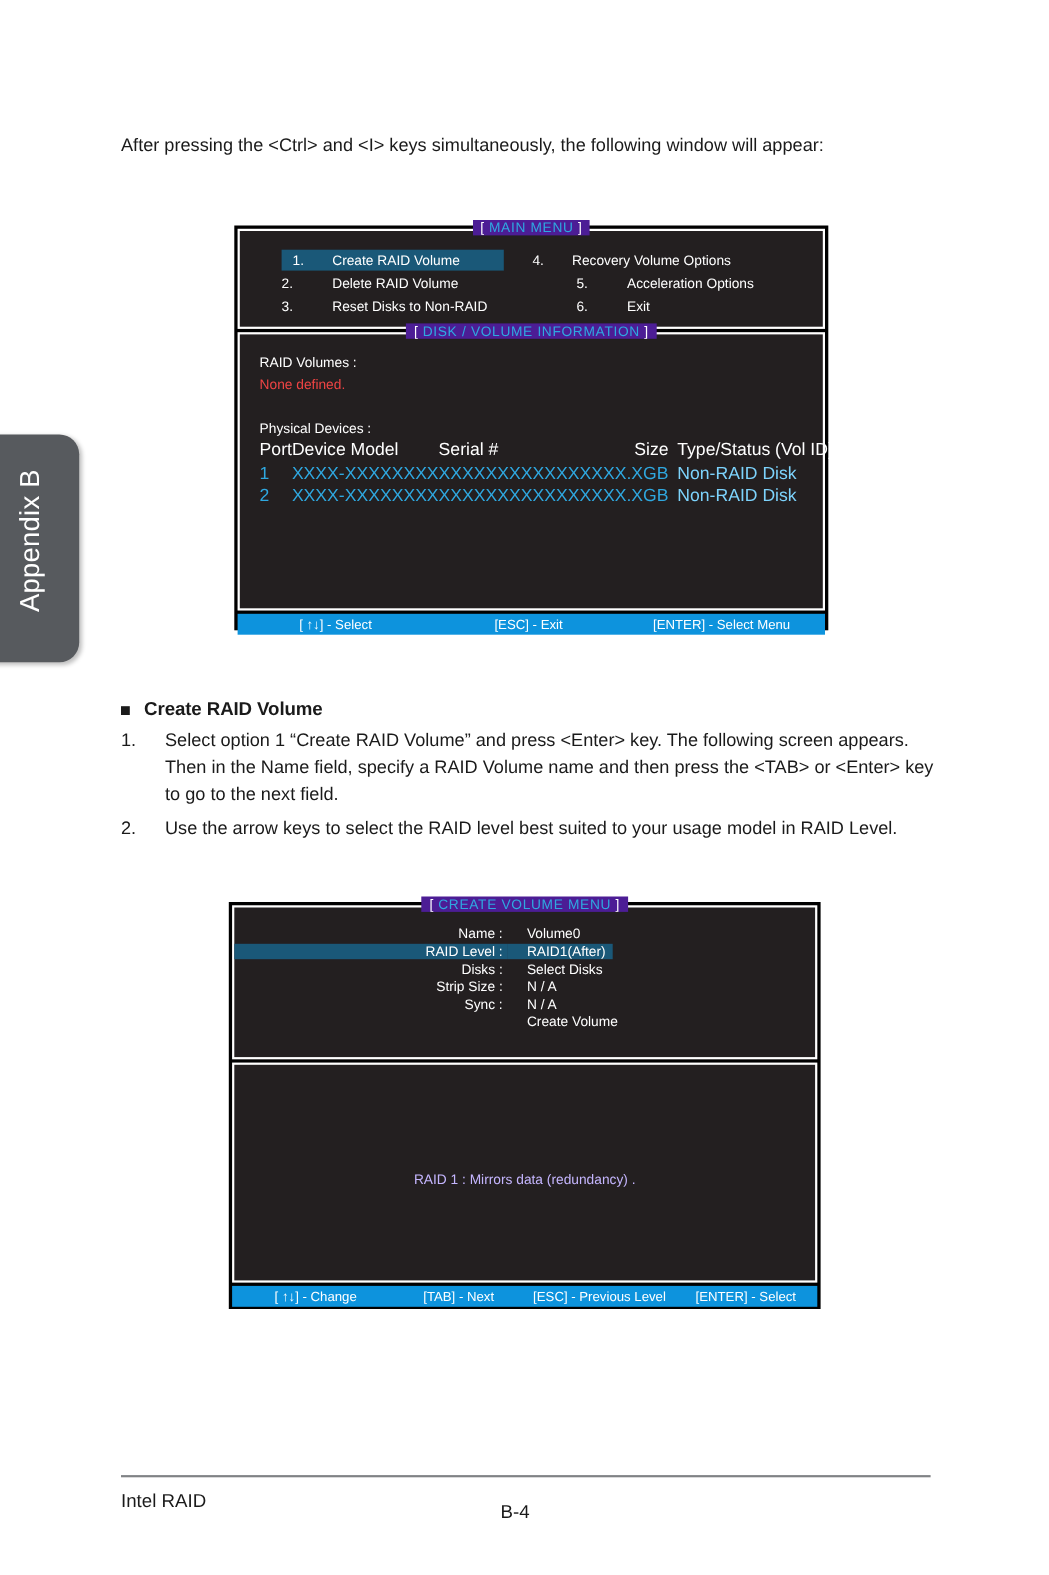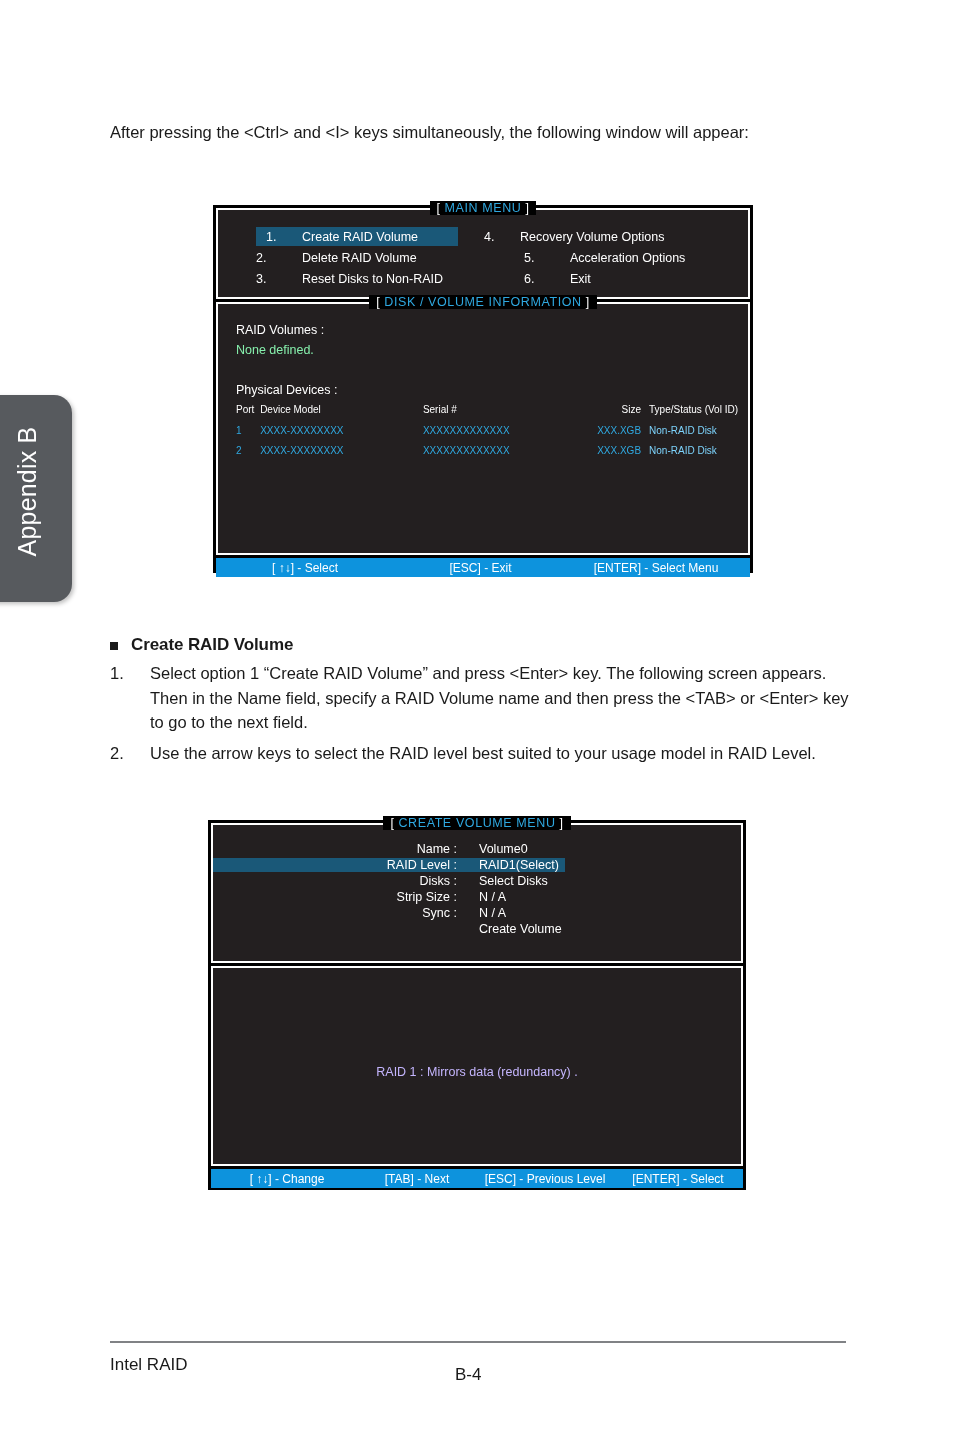--- a/index.html
+++ b/index.html
@@ -79,21 +79,21 @@
   .panel-title {
     position: absolute;
     top: -11px;
     left: 0;
     width: 100%;
     text-align: center;
     pointer-events: none;
     line-height: 1;
   }
   .panel-title .tw {
-    background: #000000;
+    background: #4c1d95;
     padding: 0 7px;
     font-size: 12.5px;
     color: #ffffff;
     letter-spacing: 0.5px;
     white-space: nowrap;
     margin-top: 28px;
   }
   .panel-title .tw .t {
     color: #2fa8e0;
     letter-spacing: 0.6px;
@@ -149,23 +149,23 @@
     height: 19px;
   }
   .menu-row.selected .menu-num { width: 46px; padding-left: 10px; box-sizing: border-box;}
 
   .dvi {
     padding: 16px 0 0 18px;
     font-size: 12.5px;
     color: #ffffff;
     line-height: 20px;
   }
-  .dvi .blue { color: #86efac; }
+  .dvi .blue { color: #ef4444; }
   .dvi .spacer { height: 20px; }
-  .dev-table { width: 502px; border-collapse: collapse; font-size: 10px; }
+  .dev-table { width: 502px; border-collapse: collapse; font-size: 16px; }
   .dev-table td { padding: 0; line-height: 20.5px; white-space: nowrap; }
   .c-port  { width: 26px; }
   .c-model { width: 188px; }
   .c-serial{ width: 182px; }
   .c-size  { width: 64px; text-align: right; padding-right: 8px !important; }
   .c-type  { }
   .dev-table .hdr td { color: #ffffff; }
   .dev-table .hdr .c-size { text-align: right; }
   .dev-table .row td { color: #2fa8e0; }
   .dev-table .row .c-type { color: #7dd3fc; }
@@ -408,21 +408,21 @@
         <span>]</span>
       </span>
     </div>
     <div class="cv-list">
       <div class="cv-row">
         <span class="cv-key">Name :</span>
         <span class="cv-val">Volume0</span>
       </div>
       <div class="cv-row selected">
         <span class="cv-key">RAID Level :</span>
-        <span class="cv-val">RAID1(Select)</span>
+        <span class="cv-val">RAID1(After)</span>
       </div>
       <div class="cv-row">
         <span class="cv-key">Disks :</span>
         <span class="cv-val">Select  Disks</span>
       </div>
       <div class="cv-row">
         <span class="cv-key">Strip Size :</span>
         <span class="cv-val">N / A</span>
       </div>
       <div class="cv-row">

